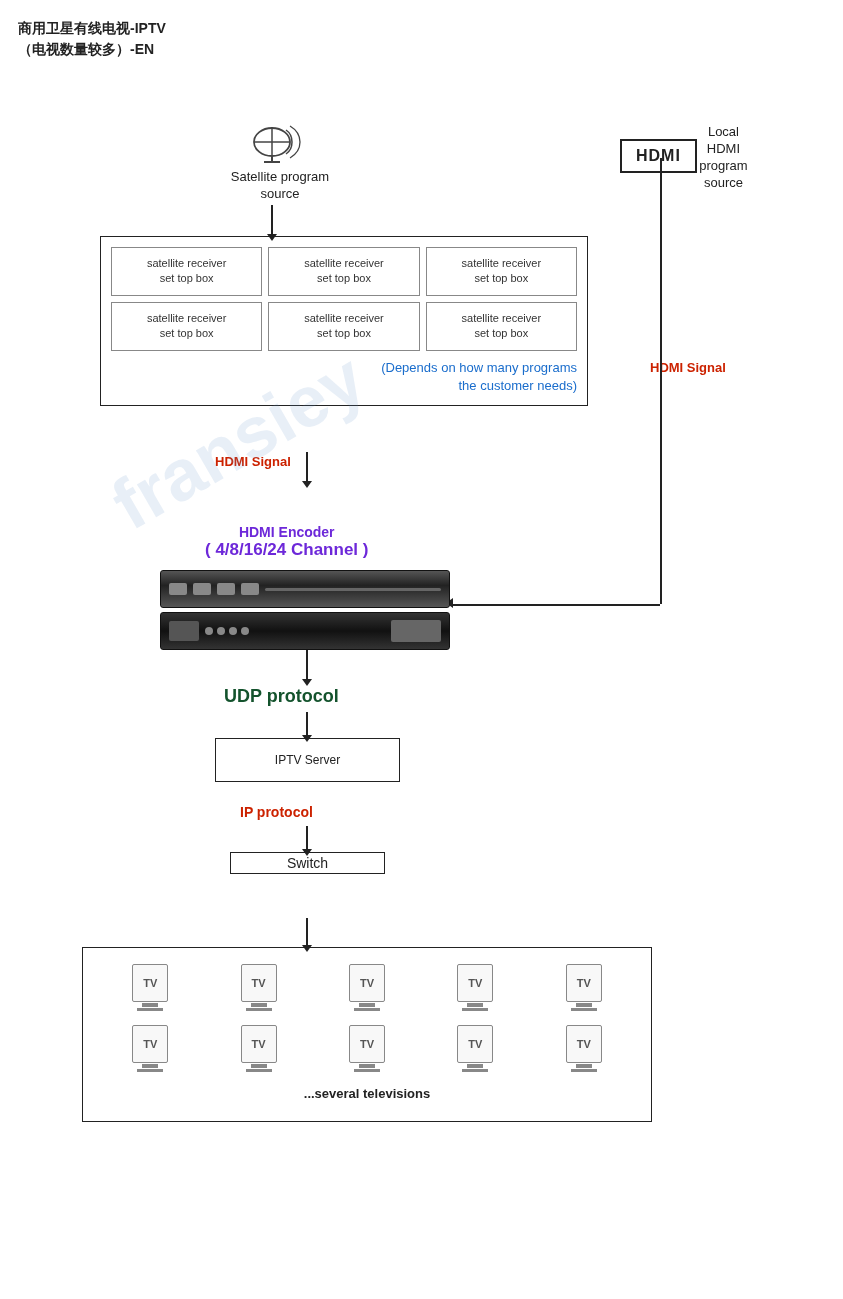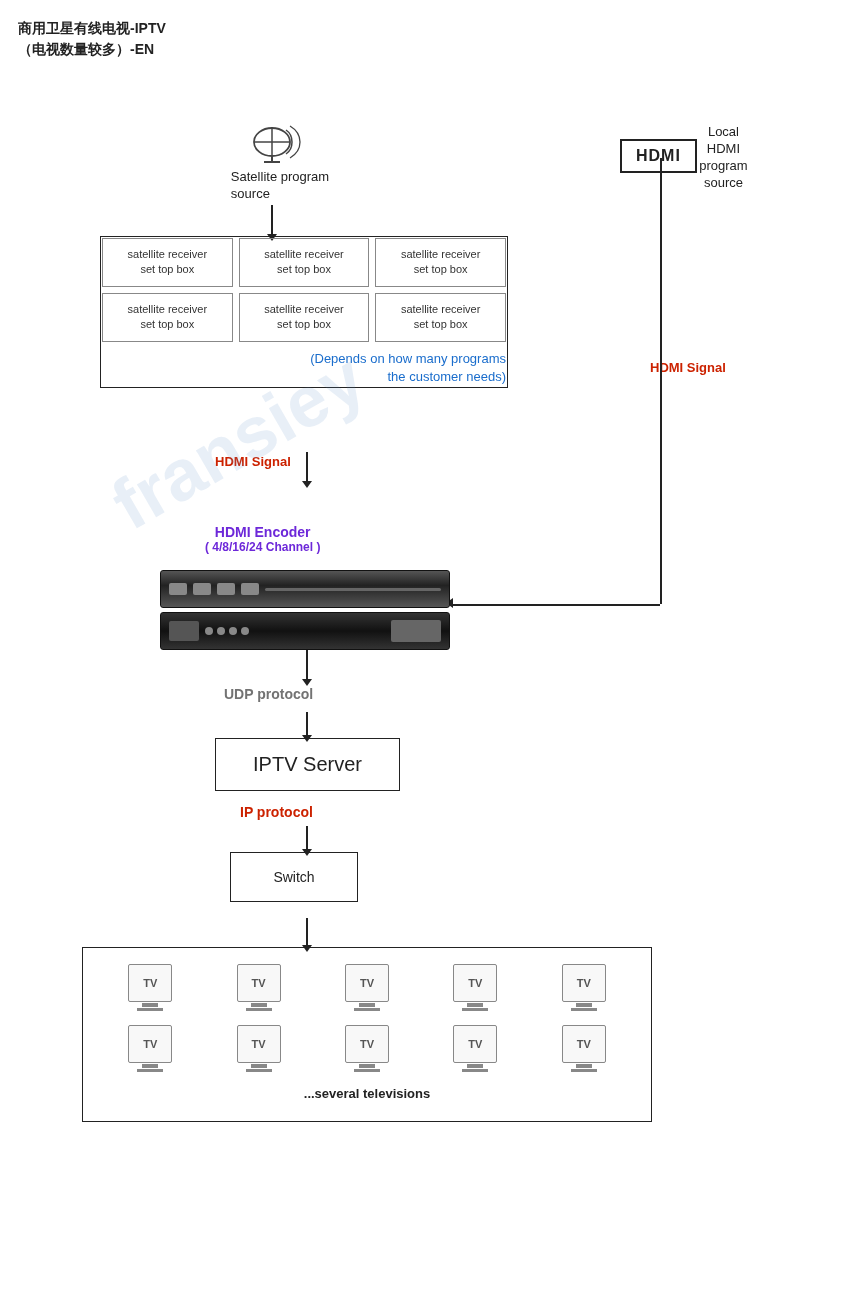--- a/index.html
+++ b/index.html
@@ -32,21 +32,21 @@
       align-items: center;
       width: 120px;
     }
 
     .satellite-icon {
       width: 60px;
       height: 55px;
     }
 
     .satellite-label {
-      text-align: left;
+      text-align: center;
       font-size: 13px;
       margin-top: 4px;
       line-height: 1.3;
     }
 
     
     .hdmi-source {
       position: absolute;
       top: 120px;
       left: 620px;
@@ -88,23 +88,23 @@
       border-left: 5px solid transparent;
       border-right: 5px solid transparent;
       border-top: 7px solid #222;
     }
 
     
     .stb-container {
       position: absolute;
       top: 236px;
       left: 100px;
-      width: 408px;
+      width: 488px;
       border: 1.5px solid #222;
-      padding: 1px;
+      padding: 10px;
     }
 
     .stb-grid {
       display: grid;
       grid-template-columns: repeat(3, 1fr);
       gap: 6px;
       margin-bottom: 8px;
     }
 
     .stb-cell {
@@ -266,23 +266,23 @@
       border-left: 5px solid transparent;
       border-right: 5px solid transparent;
       border-top: 7px solid #222;
     }
 
     
     .udp-label {
       position: absolute;
       top: 686px;
       left: 224px;
-      color: #737373;
-      font-weight: bold;
-      font-size: 14px;
+      color: #14532d;
+      font-weight: bold;
+      font-size: 18px;
     }
 
     
     .arrow-down-udp {
       position: absolute;
       top: 712px;
       left: 306px;
       width: 2px;
       height: 24px;
       background: #222;
@@ -299,21 +299,21 @@
 
     
     .iptv-server-box {
       position: absolute;
       top: 738px;
       left: 215px;
       width: 185px;
       border: 1.5px solid #222;
       padding: 14px 10px;
       text-align: center;
-      font-size: 20px;
+      font-size: 12px;
     }
 
     
     .ip-label {
       position: absolute;
       top: 804px;
       left: 240px;
       color: #cc2200;
       font-weight: bold;
       font-size: 14px;
@@ -336,23 +336,23 @@
       border-left: 5px solid transparent;
       border-right: 5px solid transparent;
       border-top: 7px solid #222;
     }
 
     
     .switch-box {
       position: absolute;
       top: 852px;
       left: 230px;
-      width: 128px;
+      width: 155px;
       border: 1.5px solid #222;
-      padding: 16px 10px;
+      padding: 2px 10px;
       text-align: center;
       font-size: 14px;
     }
 
     
     .arrow-down-switch {
       position: absolute;
       top: 918px;
       left: 306px;
       width: 2px;
@@ -386,21 +386,21 @@
       margin-bottom: 14px;
     }
 
     .tv-icon {
       display: flex;
       flex-direction: column;
       align-items: center;
     }
 
     .tv-screen {
-      width: 44px;
+      width: 36px;
       height: 38px;
       border: 1.5px solid #888;
       background: #f8f8f8;
       border-radius: 2px;
       display: flex;
       align-items: center;
       justify-content: center;
       font-size: 11px;
       font-weight: bold;
       color: #555;
@@ -494,21 +494,21 @@
 
 <div class="hdmi-signal-right">HDMI Signal</div>
 
 <div class="hdmi-vertical-line"></div>
 
 <div class="hdmi-horizontal-line"></div>
 <div class="hdmi-arrow-left"></div>
 
 <div class="hdmi-encoder-label">
   <div>HDMI Encoder</div>
-  <div style="font-size:12px;">( 4/8/16/24 Channel )</div>
+  <div style="font-size:17px;">( 4/8/16/24 Channel )</div>
 </div>
 
 <div class="encoder-device">
   <div class="device-rack">
     <div class="device-port"></div>
     <div class="device-port"></div>
     <div class="device-port"></div>
     <div class="device-port"></div>
     <div style="flex:1; height:3px; background:#666; border-radius:2px;"></div>
   </div>

